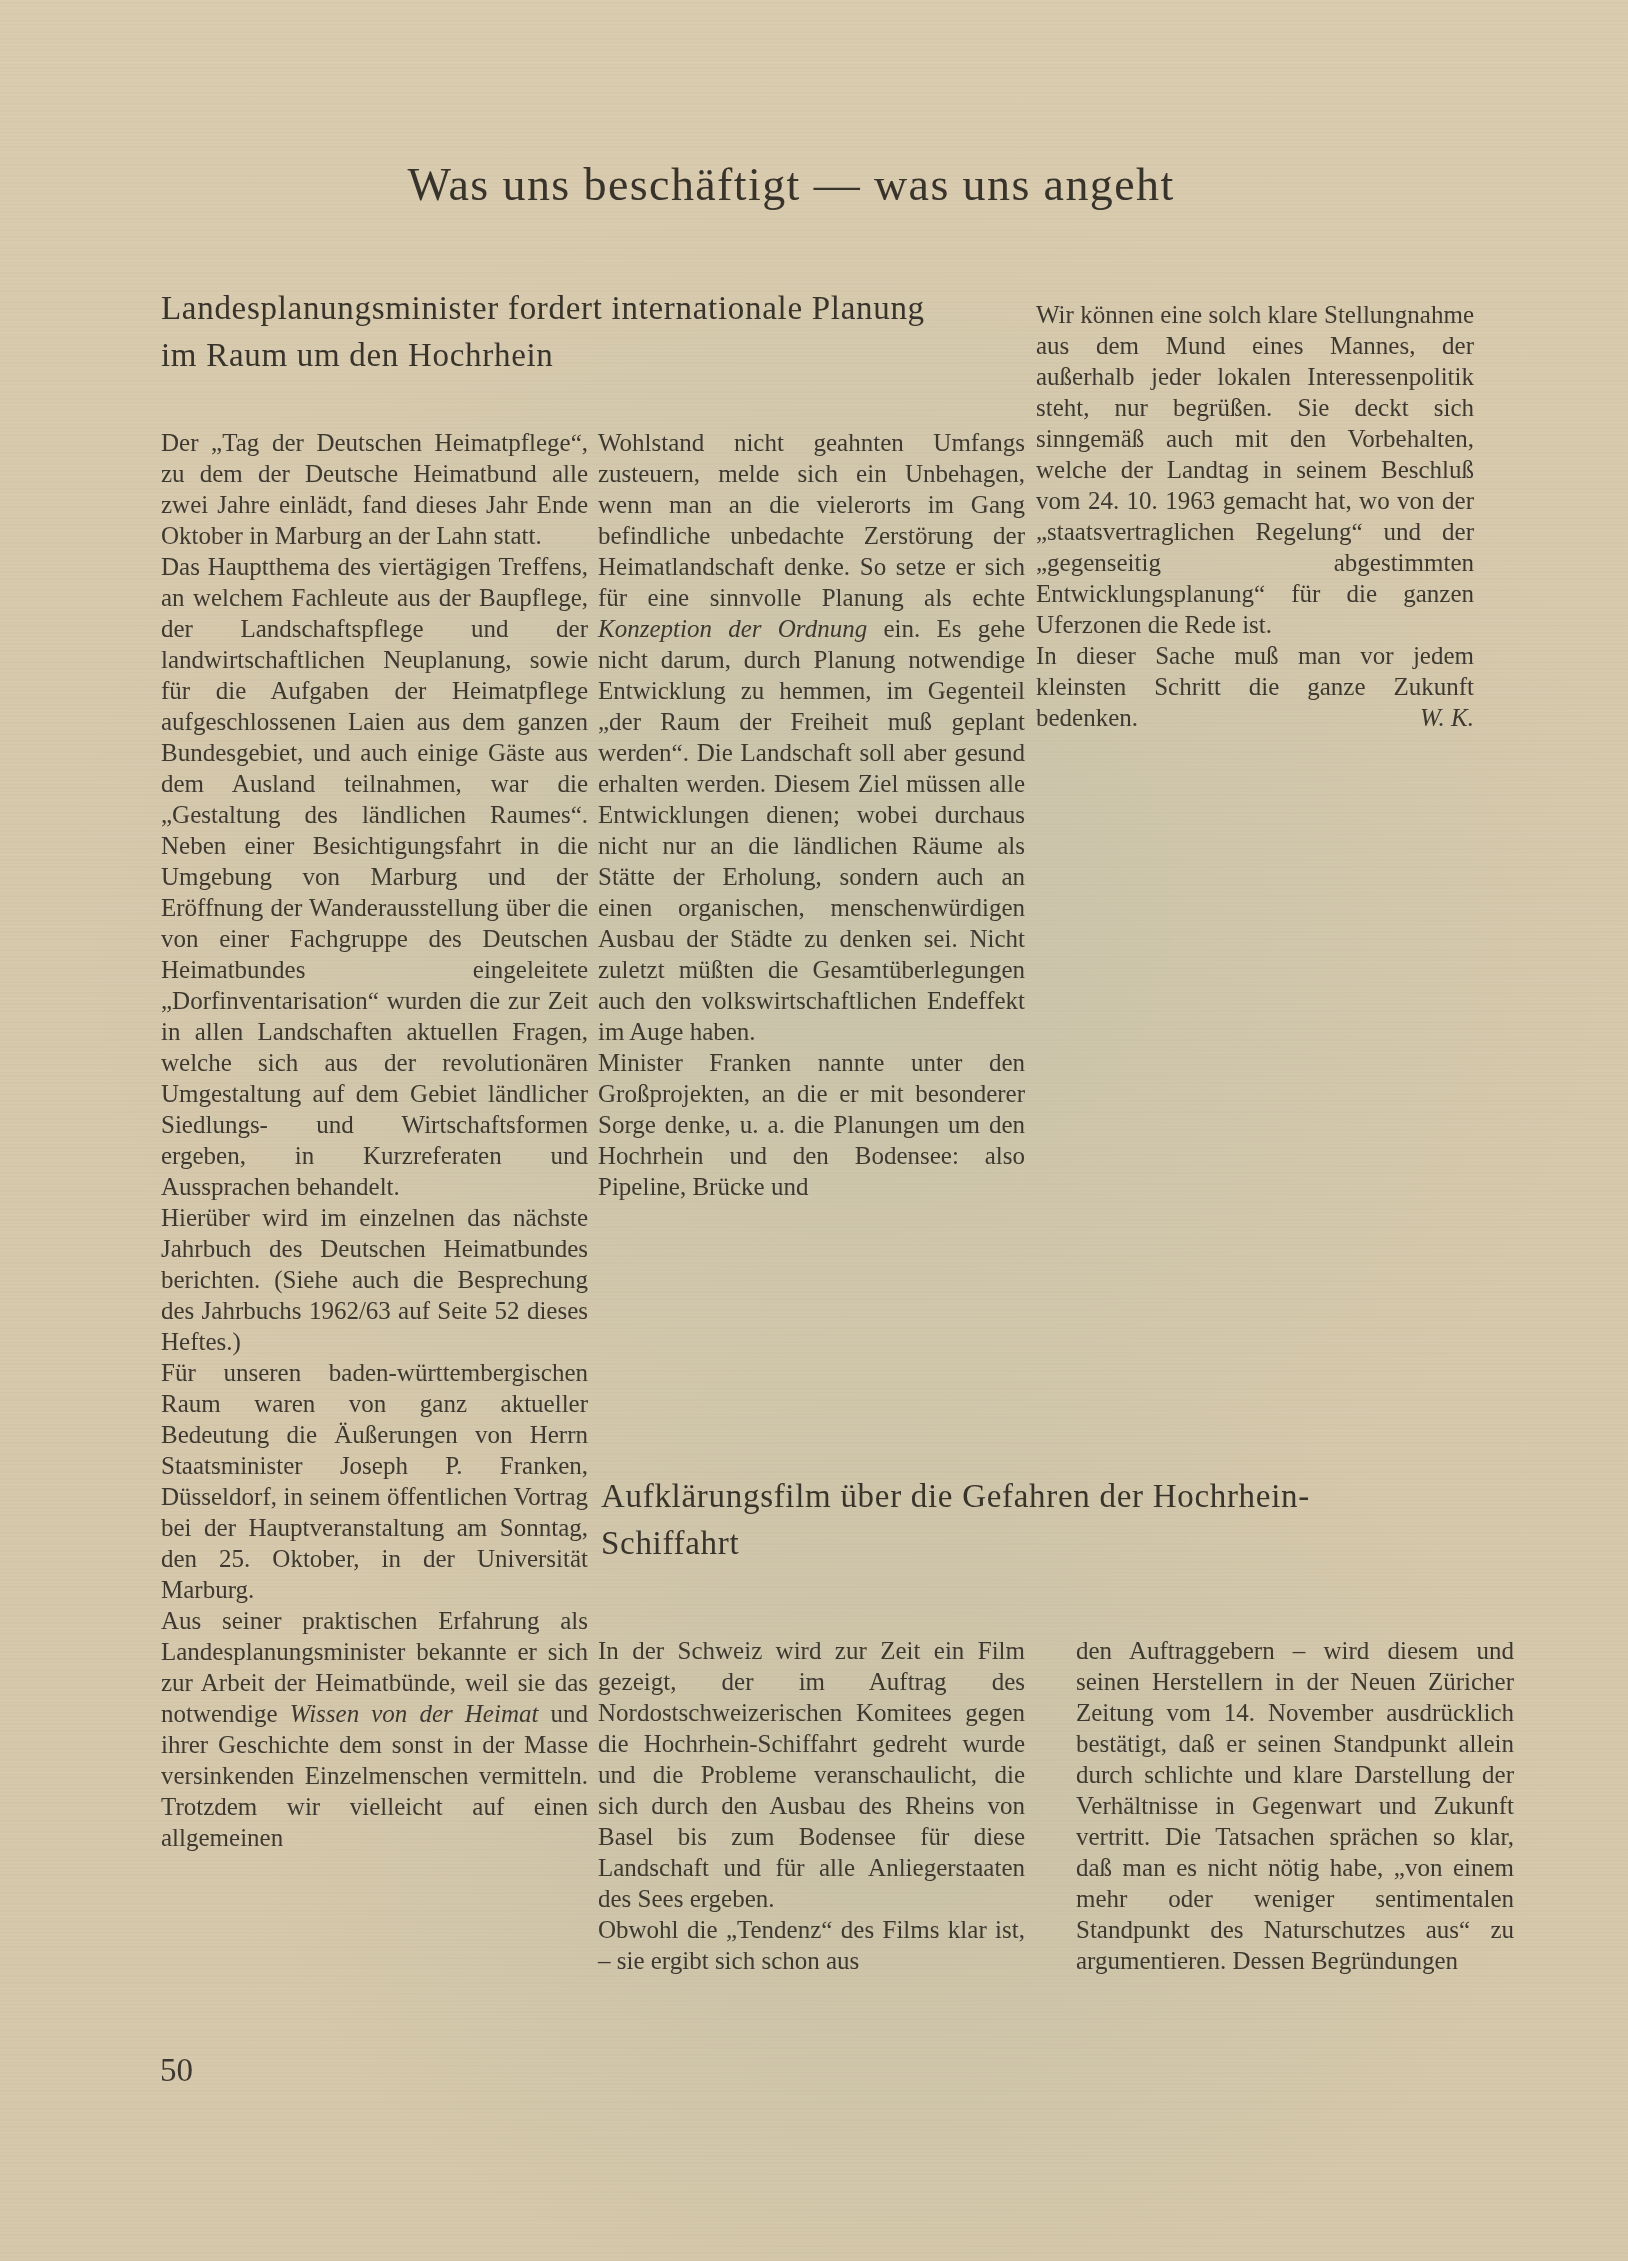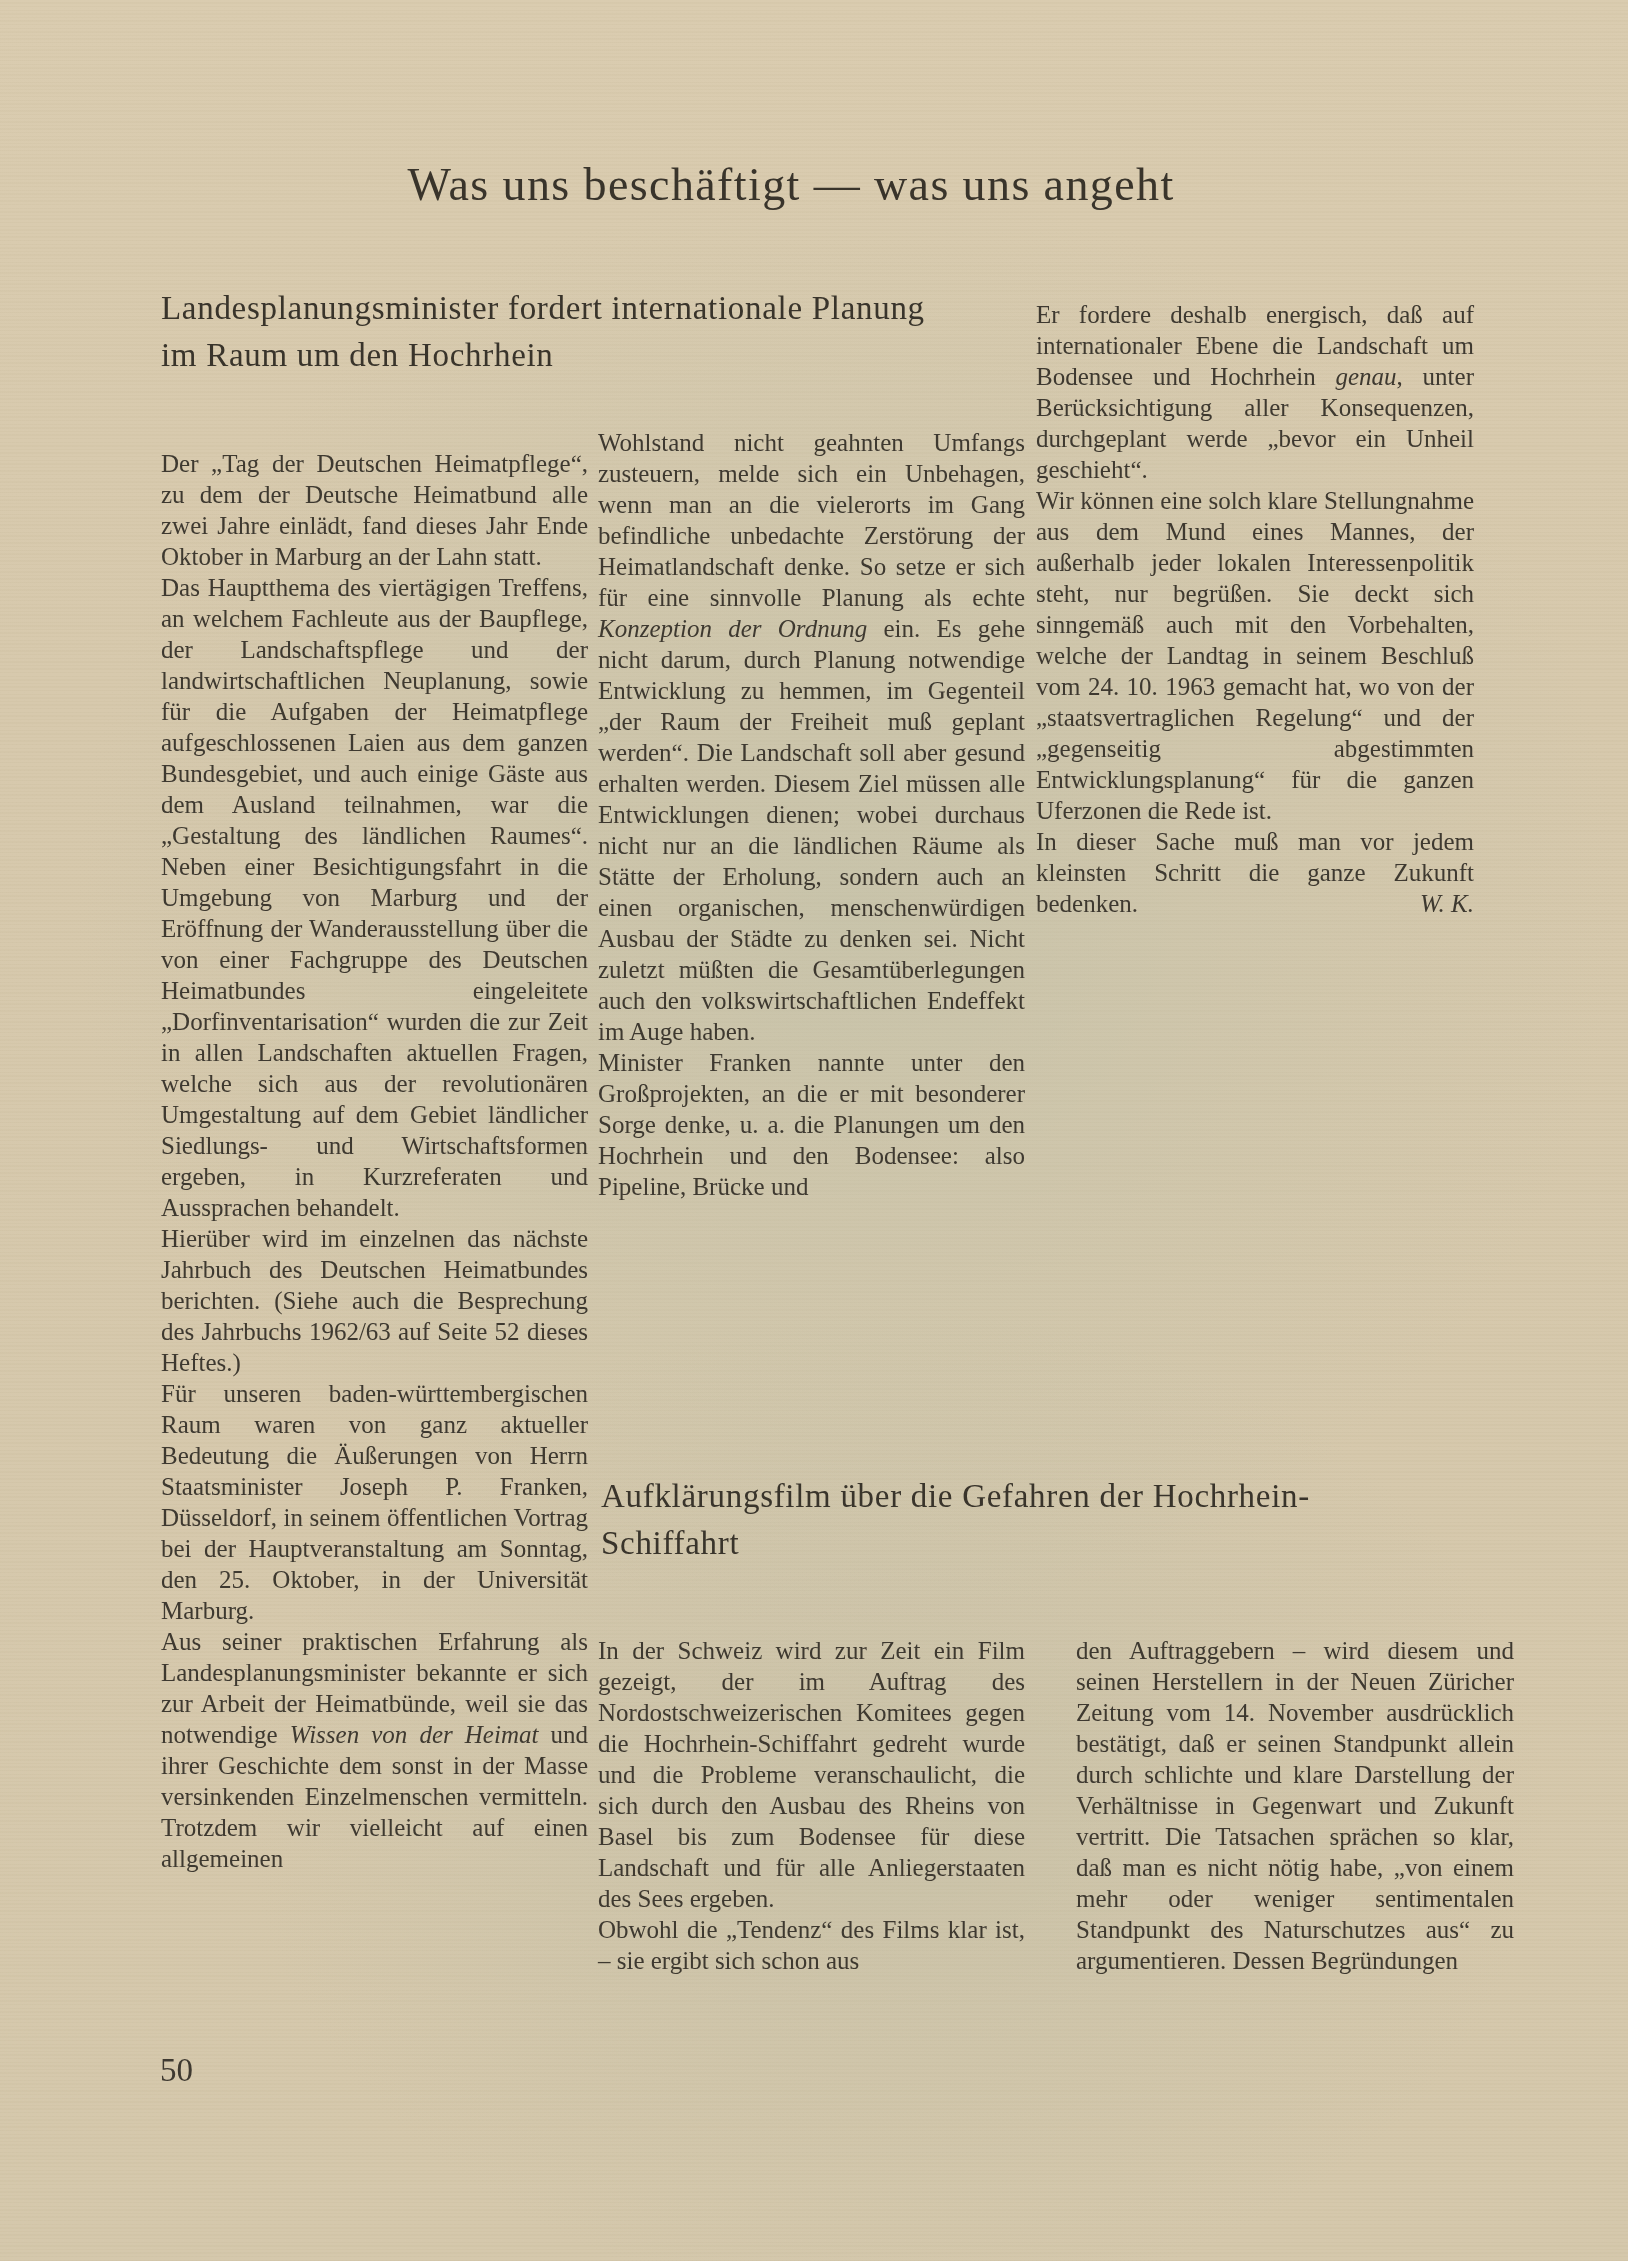--- a/index.html
+++ b/index.html
@@ -30,21 +30,21 @@
   #h-art2{left:601px;top:1473px;width:945px;}
   .col{
     position:absolute;
     font-size:25px;line-height:31px;
     text-align:justify;
     color:#3e3930;
   }
   .col p{margin:0;padding:0;}
   .col .it{font-style:italic;}
   .col .sig{float:right;font-style:italic;}
-  #a1c1{left:161px;top:448px;width:427px;}
+  #a1c1{left:161px;top:427px;width:427px;}
   #a1c2{left:598px;top:427px;width:427px;}
   #a1c3{left:1036px;top:299px;width:438px;}
   #a2ca{left:598px;top:1635px;width:427px;}
   #a2cb{left:1076px;top:1635px;width:438px;}
   .page-number{
     position:absolute;left:160px;top:2052px;
     font-size:33px;color:#3e3930;
   }
 </style>
 </head>
@@ -62,21 +62,20 @@
       <p><span>Das Hauptthema des viertägigen Treffens, an welchem Fachleute aus der Baupflege, der Landschaftspflege und der landwirtschaftlichen Neuplanung, sowie für die Aufgaben der Heimatpflege aufgeschlossenen Laien aus dem ganzen Bundesgebiet, und auch einige Gäste aus dem Ausland teilnahmen, war die „Gestaltung des ländlichen Raumes“. Neben einer Besichtigungsfahrt in die Umgebung von Marburg und der Eröffnung der Wanderausstellung über die von einer Fachgruppe des Deutschen Heimatbundes eingeleitete „Dorfinventarisation“ wurden die zur Zeit in allen Landschaften aktuellen Fragen, welche sich aus der revolutionären Umgestaltung auf dem Gebiet ländlicher Siedlungs- und Wirtschaftsformen ergeben, in Kurzreferaten und Aussprachen behandelt.</span></p>
       <p><span>Hierüber wird im einzelnen das nächste Jahrbuch des Deutschen Heimatbundes berichten. (Siehe auch die Besprechung des Jahrbuchs 1962/63 auf Seite 52 dieses Heftes.)</span></p>
       <p><span>Für unseren baden-württembergischen Raum waren von ganz aktueller Bedeutung die Äußerungen von Herrn Staatsminister Joseph P. Franken, Düsseldorf, in seinem öffentlichen Vortrag bei der Hauptveranstaltung am Sonntag, den 25. Oktober, in der Universität Marburg.</span></p>
       <p><span>Aus seiner praktischen Erfahrung als Landesplanungsminister bekannte er sich zur Arbeit der Heimatbünde, weil sie das notwendige </span><span class="it">Wissen von der Heimat</span><span> und ihrer Geschichte dem sonst in der Masse versinkenden Einzelmenschen vermitteln. Trotzdem wir vielleicht auf einen allgemeinen</span></p>
     </div>
   <div class="col" id="a1c2">
       <p><span>Wohlstand nicht geahnten Umfangs zusteuern, melde sich ein Unbehagen, wenn man an die vielerorts im Gang befindliche unbedachte Zerstörung der Heimatlandschaft denke. So setze er sich für eine sinnvolle Planung als echte </span><span class="it">Konzeption der Ordnung</span><span> ein. Es gehe nicht darum, durch Planung notwendige Entwicklung zu hemmen, im Gegenteil „der Raum der Freiheit muß geplant werden“. Die Landschaft soll aber gesund erhalten werden. Diesem Ziel müssen alle Entwicklungen dienen; wobei durchaus nicht nur an die ländlichen Räume als Stätte der Erholung, sondern auch an einen organischen, menschenwürdigen Ausbau der Städte zu denken sei. Nicht zuletzt müßten die Gesamtüberlegungen auch den volkswirtschaftlichen Endeffekt im Auge haben.</span></p>
       <p><span>Minister Franken nannte unter den Großprojekten, an die er mit besonderer Sorge denke, u. a. die Planungen um den Hochrhein und den Bodensee: also Pipeline, Brücke und</span></p>
     </div>
   <div class="col" id="a1c3">
-      <p><span>Er fordere deshalb energisch, daß auf internationaler Ebene die Landschaft um Bodensee und Hochrhein </span><span class="it">genau</span><span>, unter Berücksichtigung aller Konsequenzen, durchgeplant werde „bevor ein Unheil geschieht“.</span></p>
       <p><span>Wir können eine solch klare Stellungnahme aus dem Mund eines Mannes, der außerhalb jeder lokalen Interessenpolitik steht, nur begrüßen. Sie deckt sich sinngemäß auch mit den Vorbehalten, welche der Landtag in seinem Beschluß vom 24. 10. 1963 gemacht hat, wo von der „staatsvertraglichen Regelung“ und der „gegenseitig abgestimmten Entwicklungsplanung“ für die ganzen Uferzonen die Rede ist.</span></p>
       <p><span>In dieser Sache muß man vor jedem kleinsten Schritt die ganze Zukunft bedenken. </span><span class="sig">W. K.</span></p>
     </div>
 
   <div class="art-heading" id="h-art2">Aufklärungsfilm über die Gefahren der Hochrhein-
 Schiffahrt</div>
 
   <div class="col" id="a2ca">
       <p><span>In der Schweiz wird zur Zeit ein Film gezeigt, der im Auftrag des Nordostschweizerischen Komitees gegen die Hochrhein-Schiffahrt gedreht wurde und die Probleme veranschaulicht, die sich durch den Ausbau des Rheins von Basel bis zum Bodensee für diese Landschaft und für alle Anliegerstaaten des Sees ergeben.</span></p>
       <p><span>Obwohl die „Tendenz“ des Films klar ist, – sie ergibt sich schon aus</span></p>

